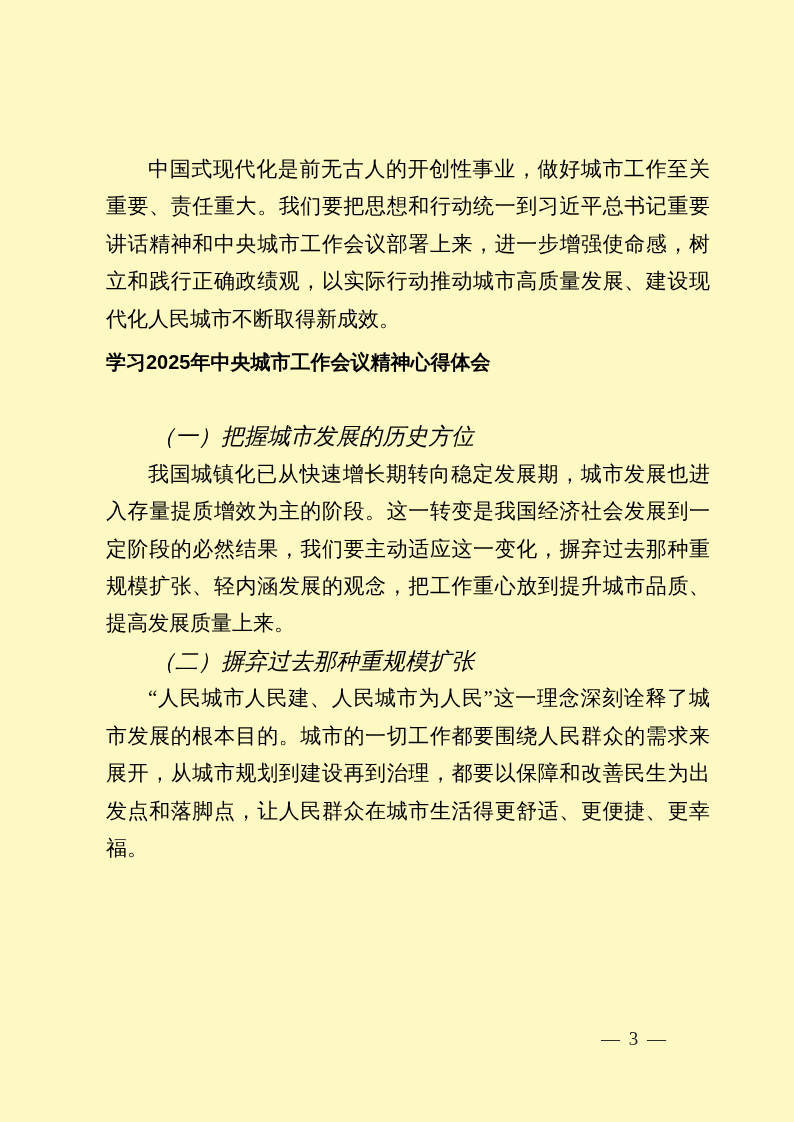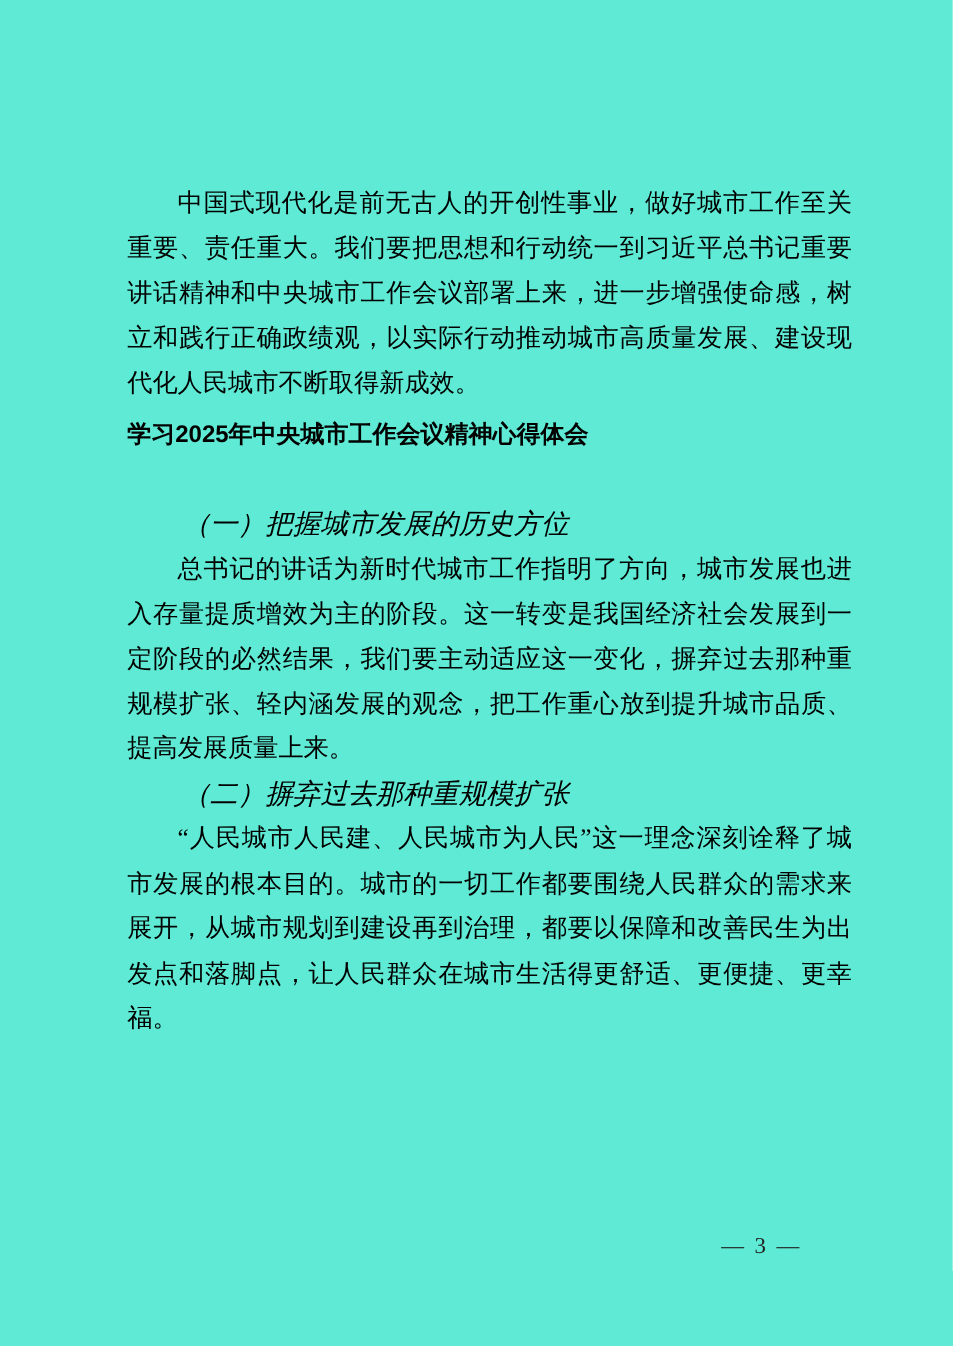--- a/index.html
+++ b/index.html
@@ -4,21 +4,21 @@
 <style>
   html, body {
     margin: 0;
     padding: 0;
     background: #ffffff;
   }
   .page {
     position: relative;
     width: 794px;
     height: 1122px;
-    background: #5eead4;
+    background: #fef9c3;
     overflow: hidden;
     margin: 0 auto;
     font-family: "Liberation Serif", "DejaVu Serif", serif;
   }
   .doc-body {
     position: absolute;
     left: 106px;
     top: 151px;
     width: 604px;
   }
@@ -68,20 +68,20 @@
   }
 </style>
 </head>
 <body>
 
 <div class="page">
   <div class="doc-body" id="doc-body">
       <p class="body">中国式现代化是前无古人的开创性事业，做好城市工作至关重要、责任重大。我们要把思想和行动统一到习近平总书记重要讲话精神和中央城市工作会议部署上来，进一步增强使命感，树立和践行正确政绩观，以实际行动推动城市高质量发展、建设现代化人民城市不断取得新成效。</p>
       <p class="doc-title">学习2025年中央城市工作会议精神心得体会</p>
       <p class="sub-heading">（一）把握城市发展的历史方位</p>
-      <p class="body">总书记的讲话为新时代城市工作指明了方向，城市发展也进入存量提质增效为主的阶段。这一转变是我国经济社会发展到一定阶段的必然结果，我们要主动适应这一变化，摒弃过去那种重规模扩张、轻内涵发展的观念，把工作重心放到提升城市品质、提高发展质量上来。</p>
+      <p class="body">我国城镇化已从快速增长期转向稳定发展期，城市发展也进入存量提质增效为主的阶段。这一转变是我国经济社会发展到一定阶段的必然结果，我们要主动适应这一变化，摒弃过去那种重规模扩张、轻内涵发展的观念，把工作重心放到提升城市品质、提高发展质量上来。</p>
       <p class="sub-heading">（二）摒弃过去那种重规模扩张</p>
       <p class="body">“人民城市人民建、人民城市为人民”这一理念深刻诠释了城市发展的根本目的。城市的一切工作都要围绕人民群众的需求来展开，从城市规划到建设再到治理，都要以保障和改善民生为出发点和落脚点，让人民群众在城市生活得更舒适、更便捷、更幸福。</p>
     </div>
   <div class="footer">
     <span>— 3 —</span>
   </div>
 </div>
 
 </body></html>

